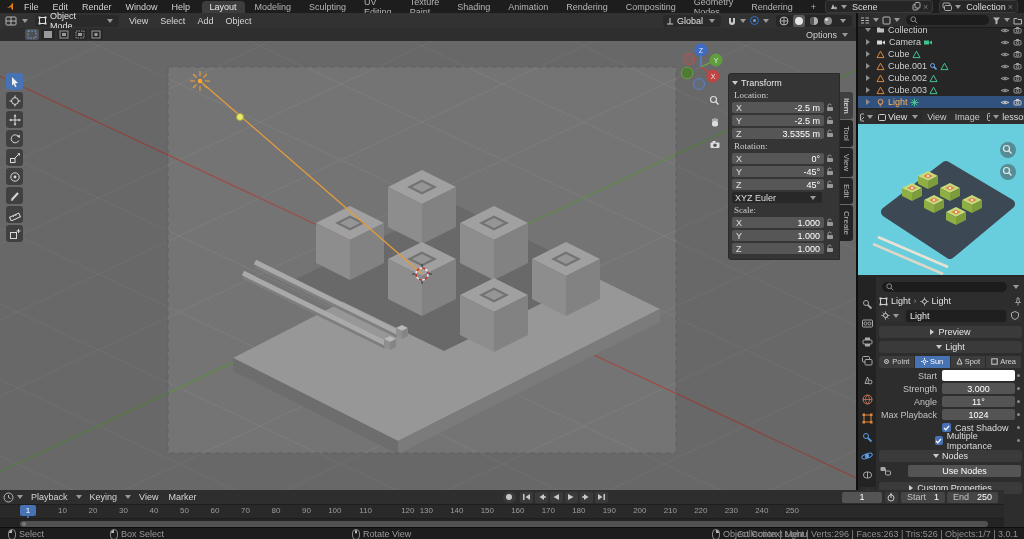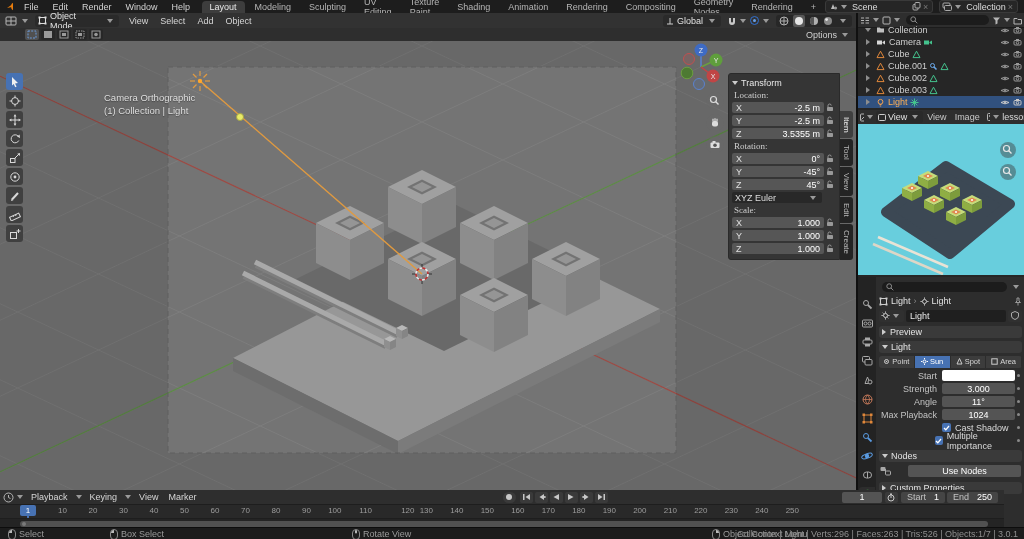--- a/index.html
+++ b/index.html
@@ -24,21 +24,21 @@
   .dd{display:flex;align-items:center;background:#2a2a2a;border-radius:3px;height:12px;padding:0 3px;color:#e2e2e2;}
   #vp-toolrow{left:0;top:15px;width:856px;height:13px;background:#2e2e2e;border-bottom:1px solid #222;display:flex;align-items:center;}
   .selbtn{width:14px;height:11px;border-radius:2px;margin:0 1px;display:flex;align-items:center;justify-content:center;background:#272727;}
   .selbtn.active{background:#505050;}
   #vp-canvas{left:0;top:28px;width:856px;height:450px;overflow:hidden;}
   #vp-overlay-text{left:104px;top:50px;color:#dedede;line-height:13px;font-size:9.5px;text-shadow:0 1px 1px rgba(0,0,0,.35);}
   #toolbar{left:6px;top:32px;display:flex;flex-direction:column;gap:2px;}
   .tbtn{width:17px;height:17px;border-radius:3px;background:rgba(58,58,58,.88);display:flex;align-items:center;justify-content:center;}
   .tbtn.active{background:#4772b3;}
   
-  #npanel{left:728px;top:32px;display:flex;align-items:flex-end;}
+  #npanel{left:728px;top:32px;display:flex;align-items:center;}
   #np-body{width:104px;background:#353535;border:1px solid #2a2a2a;border-radius:3px 0 0 3px;padding:2px 3px 4px 3px;}
   .np-header{display:flex;align-items:center;color:#e8e8e8;height:13px;}
   .np-label{color:#cfcfcf;height:12px;line-height:12px;padding-left:2px;font-family:Liberation Serif, serif;}
   .np-row{display:flex;align-items:center;height:13px;}
   .np-field{flex:1;display:flex;background:#565656;border-radius:2px;height:11px;align-items:center;padding:0 4px;color:#fff;}
   .np-field .ax{color:#e0e0e0;margin-right:3px;}
   .np-field .val{flex:1;text-align:right;}
   .np-dd{display:flex;align-items:center;background:#282828;border-radius:2px;height:11px;margin:1px 14px 1px 0;padding:0 3px;color:#ddd;}
   .np-lock{width:12px;display:flex;justify-content:center;}
   #np-tabs{display:flex;flex-direction:column;gap:1px;}
@@ -63,21 +63,21 @@
   #props{left:0;top:264px;width:168px;height:250px;background:#2d2d2d;display:flex;}
   #prop-tabs{width:18px;background:#232323;display:flex;flex-direction:column;align-items:center;padding-top:20px;gap:5px;}
   .ptab{width:16px;height:14px;display:flex;align-items:center;justify-content:center;border-radius:3px 0 0 3px;}
   .ptab.active{background:#2d2d2d;}
   #prop-main{flex:1;padding:2px 4px 0 3px;overflow:hidden;}
   .prop-row{display:flex;align-items:center;height:13px;}
   .plabel{width:58px;text-align:right;padding-right:5px;color:#c2c2c2;white-space:nowrap;}
   .pfield{flex:1;background:#545454;border-radius:2px;height:11px;display:flex;align-items:center;justify-content:center;color:#fff;}
   .adot{width:7px;display:flex;justify-content:center;}
   .adot i{width:3px;height:3px;border-radius:50%;background:#8a8a8a;}
-  .panel-h{display:flex;align-items:center;background:#3a3a3a;border-radius:3px;height:12px;margin:3px 0 1px 0;color:#e4e4e4;padding:0 3px;}
+  .panel-h{display:flex;align-items:center;background:#3a3a3a;border-radius:3px;height:12px;margin:3px 0 1px 0;color:#e4e4e4;padding:0 3px;justify-content:center;}
   .tri-r{width:0;height:0;border-top:3px solid transparent;border-bottom:3px solid transparent;border-left:4px solid #ccc;margin-right:4px;}
   .tri-d{width:0;height:0;border-left:3px solid transparent;border-right:3px solid transparent;border-top:4px solid #ccc;margin-right:3px;}
   #lt-seg{display:flex;flex:1;background:#3c3c3c;border-radius:3px;overflow:hidden;height:12px;}
   .lt{flex:1;display:flex;align-items:center;justify-content:center;gap:2px;font-size:7.5px;color:#d6d6d6;border-right:1px solid #2c2c2c;}
   .lt.active{background:#4772b3;color:#fff;}
   .chk{width:9px;height:9px;background:#4772b3;border-radius:2px;display:flex;align-items:center;justify-content:center;margin-right:4px;}
   
   #timeline{left:0;top:490px;width:1004px;height:37px;background:#2b2b2b;}
   #tl-header{display:flex;align-items:center;height:14px;background:#2e2e2e;border-bottom:1px solid #1e1e1e;padding:0 3px;}
   #tl-header .menu{padding:0 5px;color:#d6d6d6;}
@@ -368,24 +368,20 @@
             <line x1="713" y1="80.5" x2="713" y2="77.8" stroke="#ddd" stroke-width="1.2"></line>
             <line x1="715" y1="80.5" x2="715" y2="77.2" stroke="#ddd" stroke-width="1.2"></line>
             <line x1="717" y1="80.5" x2="717" y2="77.8" stroke="#ddd" stroke-width="1.2"></line>
           <circle cx="715" cy="104" r="8.5" fill="rgba(105,105,105,0.6)"></circle>
           <rect x="710.5" y="101.5" width="9" height="5.5" rx="1" fill="#ddd"></rect>
             <rect x="712.5" y="100" width="3" height="2" fill="#ddd"></rect>
             <circle cx="715" cy="104.2" r="1.8" fill="#555"></circle>
         </g>
       </svg>
 
-      <div id="vp-overlay-text" class="abs nowrap">
-        <div>Camera Orthographic</div>
-        <div>(1) Collection | Light</div>
-      </div>
 
       <div id="toolbar" class="abs">
         <div class="tbtn active">
             <svg width="11" height="12">
               <polygon points="3,1 9,7 6,7.4 7.6,10.6 6.2,11.2 4.7,8 3,9.6" fill="#f0f0f0"></polygon>
             </svg>
           </div>
         <div class="tbtn">
             <svg width="12" height="12">
               <circle cx="6" cy="6" r="3.4" fill="none" stroke="#d8d8d8"></circle>

